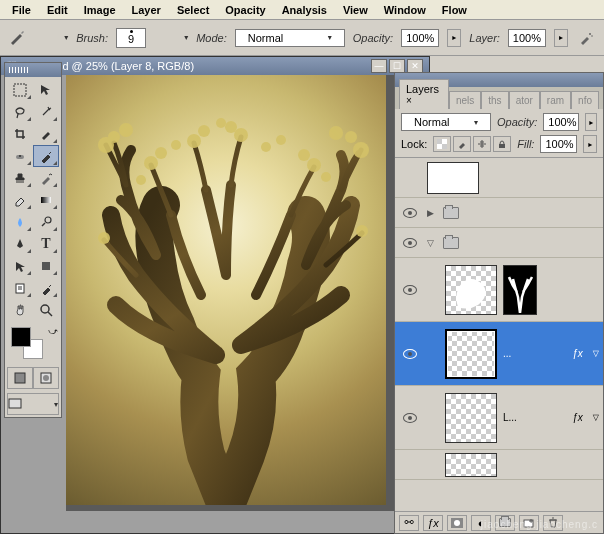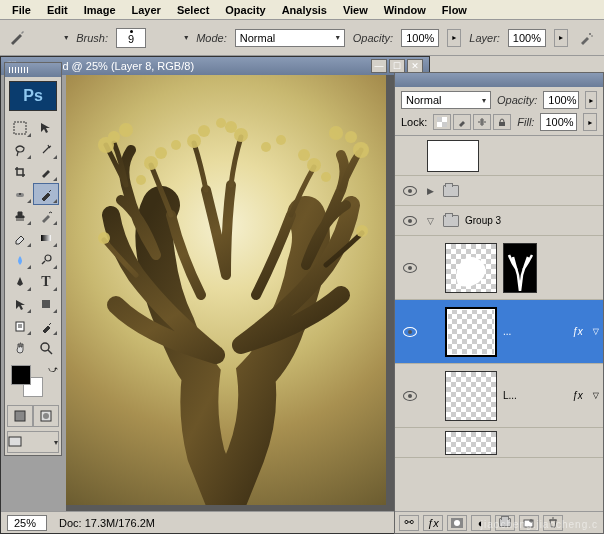--- a/index.html
+++ b/index.html
@@ -3,21 +3,21 @@
 <meta charset="utf-8">
 <style>
 * { margin: 0; padding: 0; box-sizing: border-box; font-family: Tahoma, sans-serif; font-size: 11px; }
 body { background: #d4d0c8; width: 604px; height: 534px; overflow: hidden; position: relative; }
 
 .menubar { height: 20px; background: #ece9d8; display: flex; align-items: center; padding: 0 4px; border-bottom: 1px solid #999; }
 .menubar span { padding: 2px 8px; cursor: default; font-weight: bold; }
 
 .options-bar { height: 36px; background: #d4d0c8; display: flex; align-items: center; padding: 4px 8px; gap: 8px; border-bottom: 1px solid #999; }
 .opt-label { color: #333; font-style: italic; }
-.combo { height: 18px; background: #fff; border: 1px solid #7a7a7a; display: inline-flex; align-items: center; padding: 0 4px; min-width: 50px; position: relative; }
+.combo { height: 18px; background: #fff; border: 1px solid #7a7a7a; display: inline-flex; align-items: center; padding: 0 12px; min-width: 50px; position: relative; }
 .combo-wide { min-width: 110px; }
 .dropdown-arrow { margin-left: auto; font-size: 8px; color: #333; padding-left: 4px; }
 .pct-box { height: 18px; background: #fff; border: 1px solid #7a7a7a; padding: 0 4px; display: inline-flex; align-items: center; min-width: 36px; }
 .arrow-btn { width: 14px; height: 18px; background: #d4d0c8; border: 1px solid #999; display: inline-flex; align-items: center; justify-content: center; font-size: 8px; }
 
 .doc-window { position: absolute; left: 0; top: 56px; width: 430px; height: 478px; background: #a0a0a0; border: 1px solid #333; }
 .doc-titlebar { height: 18px; background: linear-gradient(#899ab5,#6b7d99); color: #fff; display: flex; align-items: center; padding: 0 6px; font-size: 10px; gap: 6px; }
 .doc-titlebar .win-btns { margin-left: auto; display: flex; gap: 2px; }
 .win-btn { width: 16px; height: 14px; background: #d4d0c8; border: 1px solid #666; display: flex; align-items: center; justify-content: center; font-size: 9px; }
 .canvas-area { position: absolute; left: 65px; top: 18px; right: 0; bottom: 22px; background: #5a5a5a; display: flex; align-items: flex-start; justify-content: flex-start; overflow: hidden; }
@@ -182,32 +182,26 @@
               <circle cx="200" cy="72" r="5"></circle>
             <circle cx="110" cy="70" r="5"></circle>
               <circle cx="215" cy="65" r="5"></circle>
               <circle cx="75" cy="105" r="5"></circle>
               <circle cx="260" cy="102" r="5"></circle>
           </g>
         </svg>
       </div>
     </div>
   </div>
-  <div class="statusbar">
-    <div class="zoom-box"><span>25%</span></div>
-    <span>Doc: 17.3M/176.2M</span>
-    <span class="dropdown-arrow">▸</span>
-  </div>
 </div>
 
 <div class="toolbox">
   <div class="tb-header">
       <div class="tb-grip"></div>
     </div>
-  <div class="ps-logo">Ps</div>
   <div class="tool-grid">
     <div class="tool">
         <svg width="14" height="14">
           <rect x="1" y="1" width="12" height="12" fill="none" stroke="#333" stroke-dasharray="2 1"></rect>
         </svg>
         <div class="tool-corner"></div>
       </div>
     <div class="tool">
         <svg width="14" height="14">
           <path d="M2 2 L2 11 L5 8 L7 12 L9 11 L7 7 L11 7 Z" fill="#333"></path>
@@ -363,20 +357,28 @@
         <svg width="14" height="12">
           <rect x="1" y="1" width="12" height="9" fill="#ddd" stroke="#333"></rect>
         </svg> 
         <span class="dropdown-arrow">▾</span>
       </div>
   </div>
 </div>
 
 <div class="layers-panel">
   <div class="lp-header"></div>
+  <div class="lp-tabs">
+    <div class="lp-tab active"><span>Layers</span> ×</div>
+    <div class="lp-tab dim">nels</div>
+    <div class="lp-tab dim">ths</div>
+    <div class="lp-tab dim">ator</div>
+    <div class="lp-tab dim">ram</div>
+    <div class="lp-tab dim">nfo</div>
+  </div>
   <div class="lp-controls">
     <div class="lp-row">
       <div class="combo" style="min-width:90px">
         <span>Normal</span>
           <span class="dropdown-arrow">▾</span>
       </div>
       <span class="opt-label">Opacity:</span>
       <div class="pct-box">
           <span>100%</span>
         </div>
@@ -427,21 +429,20 @@
         </div>
       <span class="twisty">▶</span>
       <div class="folder-ic"></div>
     </div>
     <div class="layer-row">
       <div class="vis-col">
           <div class="eye"></div>
         </div>
       <span class="twisty">▽</span>
       <div class="folder-ic"></div>
-      <span class="layer-name">Group 3</span>
     </div>
     <div class="layer-row tall">
       <div class="vis-col">
           <div class="eye"></div>
         </div>
       <div style="width:12px"></div>
       <div class="thumb checker">
         <svg width="46" height="46">
             <path d="M10 40 Q5 25 15 15 Q25 8 35 18 Q42 28 30 38 Q20 44 10 40" fill="#fff"></path>
           </svg>

